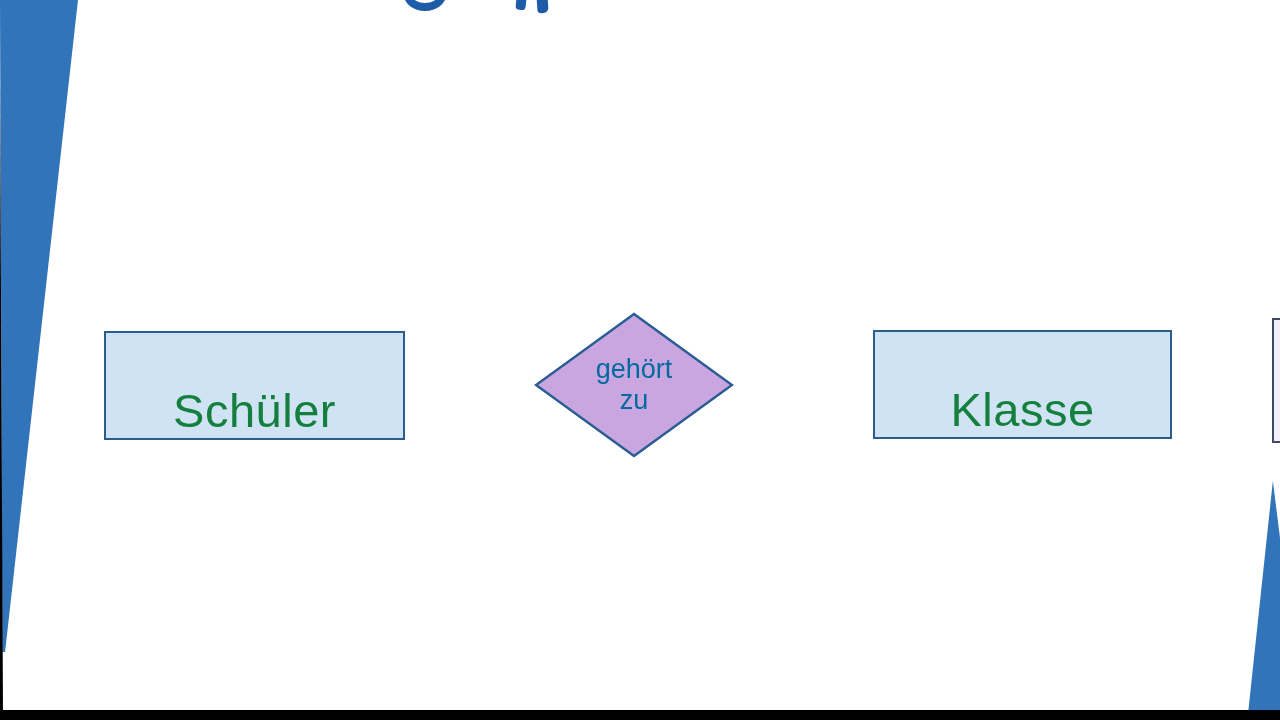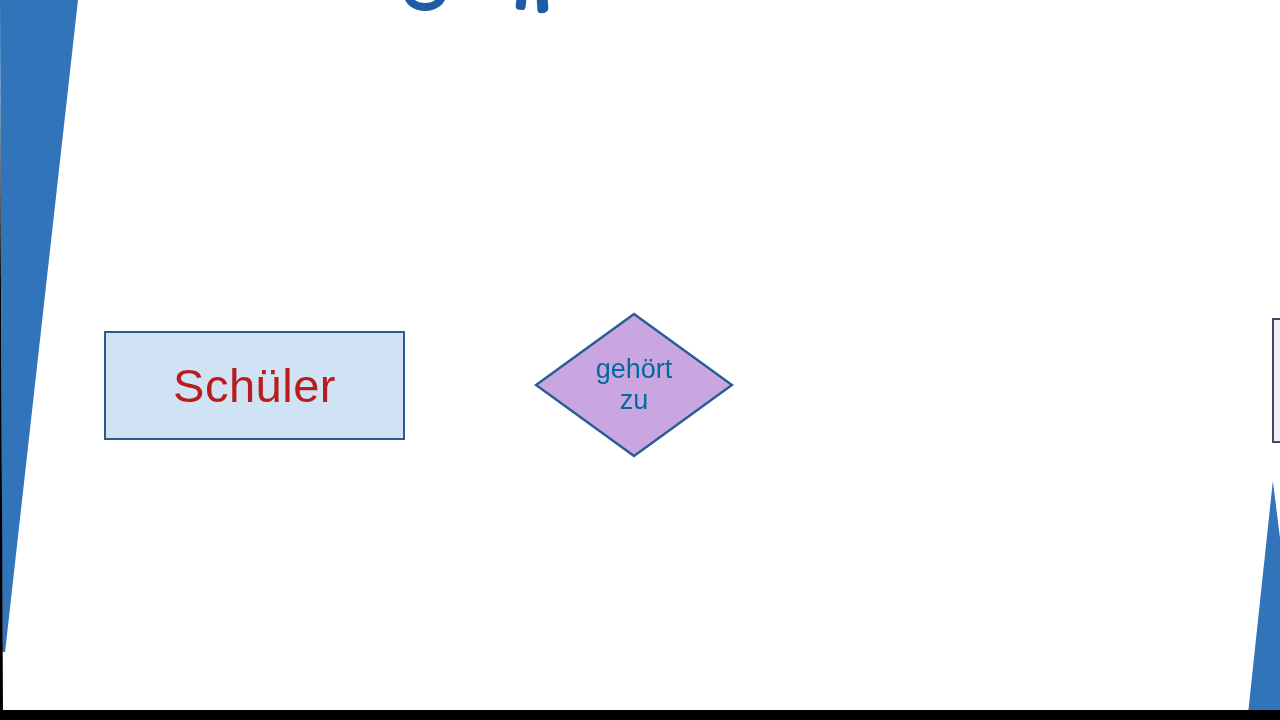--- a/index.html
+++ b/index.html
@@ -68,23 +68,23 @@
     border-radius: 0 0 5px 3px;
     transform: rotate(-4deg);
   }
   
   .entity {
     position: absolute;
     box-sizing: border-box;
     background: #CFE3F5;
     border: 2px solid #2B5C8A;
     display: flex;
-    align-items: center;
+    align-items: flex-end;
     justify-content: center;
-    color: #b91c1c;
+    color: #15803d;
     font-size: 47px;
     letter-spacing: 0.5px;
   }
   .entity.schueler { left: 104px; top: 331px; width: 301px; height: 109px; }
   .entity.klasse   { left: 873px; top: 330px; width: 299px; height: 109px; }
   .entity.partial  { left: 1272px; top: 318px; width: 60px; height: 125px;
                      background: #F3F0F8; border-color: #3E4A66; }
   .diamond-wrap {
     position: absolute;
     left: 534px; top: 312px;
@@ -132,20 +132,23 @@
     <div class="diamond-wrap">
       <svg width="200" height="146">
         <polygon points="100,2 198,73 100,144 2,73" fill="#C9A6DF" stroke="#2A5C94" stroke-width="2.5"></polygon>
       </svg>
       <div class="diamond-label">
         <span>gehört</span>
         <span>zu</span>
       </div>
     </div>
 
+    <div class="entity klasse">
+      <span>Klasse</span>
+    </div>
 
     <div class="entity partial">
       <span></span>
     </div>
 
   </div>
 
   <div class="letterbox-bottom"></div>
 </div>
 

